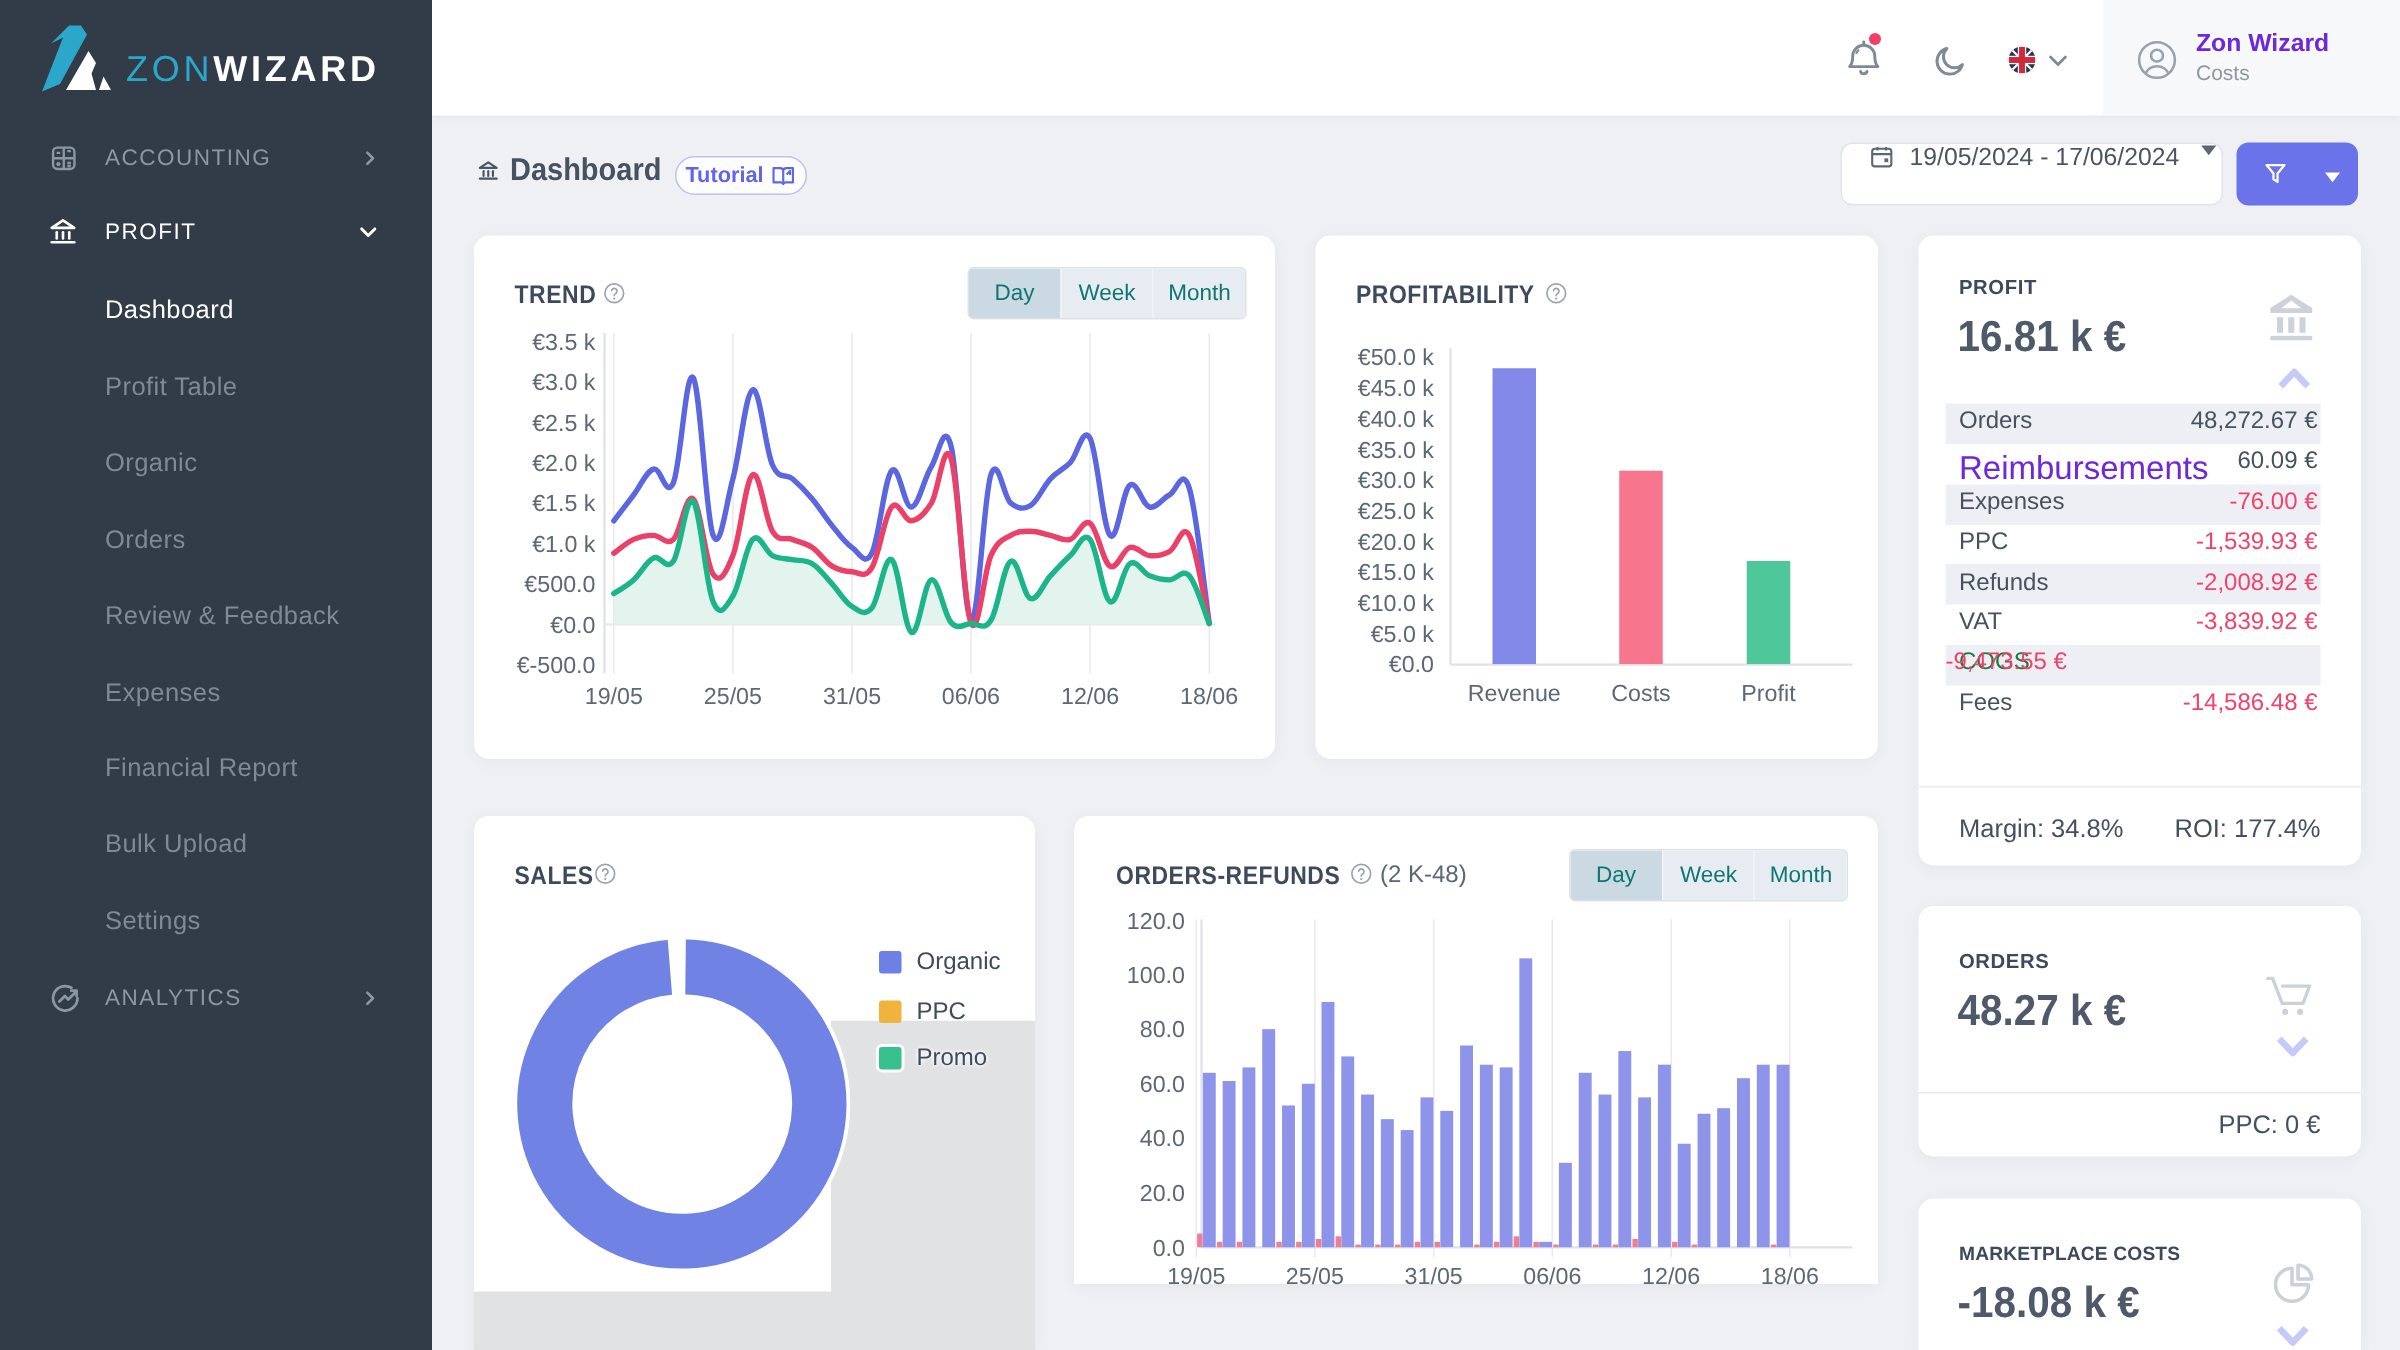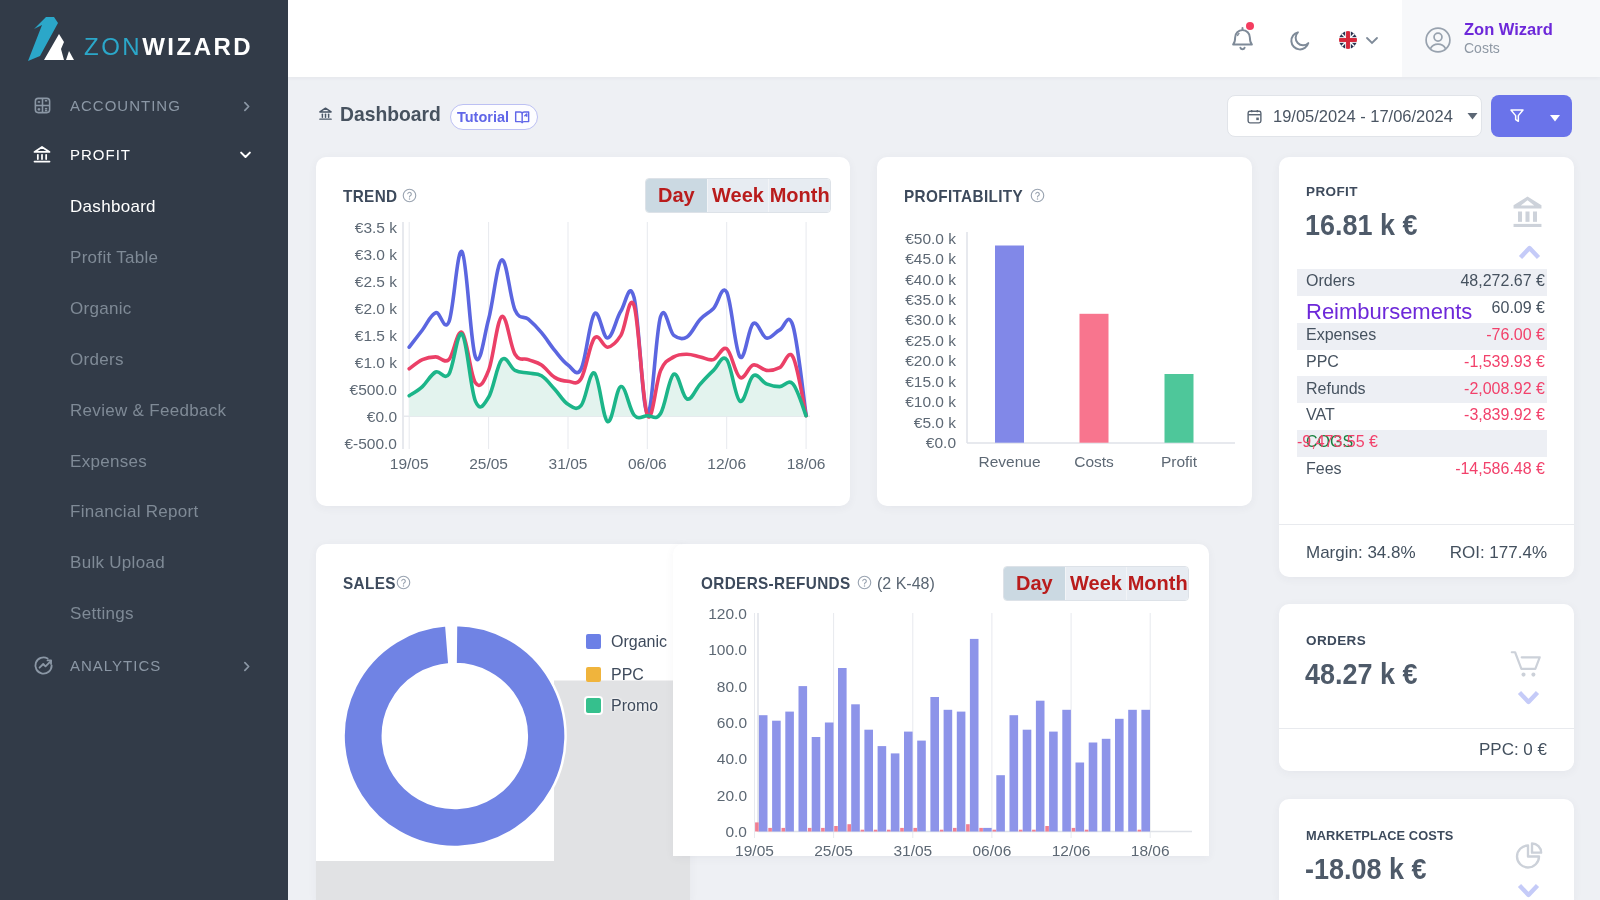--- a/index.html
+++ b/index.html
@@ -2,21 +2,21 @@
 <html><head><meta charset="utf-8">
 <style>
 * { margin:0; padding:0; box-sizing:border-box; }
 html,body { width:1600px; height:900px; overflow:hidden; font-family:"Liberation Sans", sans-serif; background:#eef0f4; }
 .abs { position:absolute; }
 .card { position:absolute; background:#ffffff; border-radius:10px; box-shadow:0 2px 10px rgba(50,60,80,0.05); }
 .cardtitle { font-size:17px; font-weight:700; color:#3d4a5c; letter-spacing:0.4px; transform:scaleX(0.9); transform-origin:left center; }
 .mainitem { font-size:15px; font-weight:400; letter-spacing:1px; }
 .axlab { font-size:15.5px; fill:#5d6874; font-family:"Liberation Sans",sans-serif; }
 .seg { position:absolute; display:flex; width:186px; height:35px; border:1px solid #dde2e8; border-radius:4px; overflow:hidden; }
-.seg div { flex:1; display:flex; align-items:center; justify-content:center; font-size:20px; color:#b91c1c; background:#e7ecf2; border-left:1px solid #f2f4f7;font-weight:bold; }
+.seg div { flex:1; display:flex; align-items:center; justify-content:center; font-size:15px; color:#0f766e; background:#e7ecf2; border-left:1px solid #f2f4f7; }
 .seg div:first-child { border-left:none; background:#cbd9e2; }
 .panellabel { font-size:13.5px; font-weight:700; color:#3d4a5c; letter-spacing:0.4px; }
 .bignum { font-size:29px; font-weight:700; color:#4e5a69; transform:scaleX(0.93); transform-origin:left center; }
 </style></head>
 <body>
 
 <div class="abs" style="left:288px;top:0;width:1312px;height:77px;background:#ffffff;box-shadow:0 1px 4px rgba(60,70,90,0.06)"></div>
 <div class="abs" style="left:1402px;top:0;width:198px;height:77px;background:#f7f8fa"></div>
 <div class="abs" style="left:1229px;top:25px"><svg width="27" height="29" viewBox="0 0 24 26" fill="none" stroke="#7e8a98" stroke-width="1.75" stroke-linecap="round" stroke-linejoin="round">
       <line x1="12" y1="2.6" x2="12" y2="4.4"></line>
@@ -118,21 +118,21 @@
     </svg></div>
 <div class="abs" style="left:340px;top:102px;font-size:21px;font-weight:700;color:#47525f;transform:scaleX(0.92);transform-origin:left center">Dashboard</div>
 <div class="abs" style="left:450px;top:104px;width:88px;height:26px;border:1.5px solid #bcc0f3;border-radius:14px;background:#fdfdff;display:flex;align-items:center;justify-content:center;gap:5px">
     <span style="font-size:14.5px;font-weight:700;color:#6066e8">Tutorial</span>
     <svg width="17" height="15" viewBox="0 0 24 22" fill="none" stroke="#6066e8" stroke-width="2.1" stroke-linejoin="round">
       <path d="M2 3 h6.5 a3 3 0 0 1 3 2.5 a3 3 0 0 1 3 -2.5 H21 v14 h-7 a2.8 2.8 0 0 0 -2.5 1.6 a2.8 2.8 0 0 0 -2.5 -1.6 H2 Z"></path>
       <path d="M11.5 5.5 V18"></path>
       <path d="M14.8 9.2 l3.4 -3.4 v4 "></path>
     </svg>
   </div>
-<div class="abs" style="left:1227px;top:95px;width:255px;height:42px;background:#ffffff;border:1px solid #e1e4e9;border-radius:8px;display:flex;align-items:center;padding-left:18px;gap:10px">
+<div class="abs" style="left:1227px;top:95px;width:255px;height:42px;background:#ffffff;border:1px solid #e1e4e9;border-radius:8px;display:flex;padding-left:18px;gap:10px">
     <svg width="17" height="17" viewBox="0 0 24 24" fill="none" stroke="#5c6775" stroke-width="2">
       <rect x="3" y="4.5" width="18" height="16.5" rx="2.5"></rect>
       <line x1="3" y1="9.5" x2="21" y2="9.5"></line>
       <line x1="8" y1="2.8" x2="8" y2="6"></line>
       <line x1="16" y1="2.8" x2="16" y2="6"></line>
       <rect x="14.5" y="13.5" width="3.6" height="3.6" fill="#5c6775" stroke="none"></rect>
     </svg>
     <span style="font-size:16.5px;color:#4a5563">19/05/2024 - 17/06/2024</span>
     <svg width="11" height="8" viewBox="0 0 11 8" style="margin-left:4px">
       <path d="M0.5 1 L5.5 7.5 L10.5 1 Z" fill="#5c6775"></path>
@@ -273,21 +273,21 @@
 <path d="M 456.0 625.0 A 111 111 0 1 1 446.3 625.3 L 449.4 664.2 A 72 72 0 1 0 455.6 664.0 Z" fill="#7083e4" stroke="#ffffff" stroke-width="2.5"></path>
 </svg>
 <div class="abs" style="left:270px;top:90px;width:15px;height:15px;background:#6c80e6;border-radius:2px"></div>
 <div class="abs" style="left:295px;top:89px;font-size:16px;color:#3f4b5c">Organic</div>
 <div class="abs" style="left:270px;top:123px;width:15px;height:15px;background:#f0b43c;border-radius:2px"></div>
 <div class="abs" style="left:295px;top:122px;font-size:16px;color:#3f4b5c">PPC</div>
 <div class="abs" style="left:270px;top:154px;width:15px;height:15px;background:#35c08d;border-radius:2px;box-shadow:0 0 0 2px #fff"></div>
 <div class="abs" style="left:295px;top:153px;font-size:16px;color:#3f4b5c;text-shadow:0 0 3px #fff,0 0 3px #fff">Promo</div>
 </div>
 
-<div class="card" style="left:673px;top:544px;width:536px;height:312px;border-radius:10px 10px 0 0">
+<div class="card" style="left:716px;top:544px;width:536px;height:312px;border-radius:10px 10px 0 0">
 <div class="abs cardtitle" style="left:28px;top:30px">ORDERS-REFUNDS</div>
 <div class="abs" style="left:184px;top:31px"><svg width="15" height="15" viewBox="0 0 24 24" fill="none" stroke="#9aa4b1" stroke-width="1.8">
         <circle cx="12" cy="12" r="10"></circle>
         <path d="M9.2 9.2 a2.9 2.9 0 1 1 4.1 3.2 c-.9.5-1.3 1-1.3 2" stroke-linecap="round"></path>
         <line x1="12" y1="17.6" x2="12" y2="17.7" stroke-width="2.4" stroke-linecap="round"></line>
       </svg></div>
 <div class="abs" style="left:204px;top:31px;font-size:16px;color:#5a6673">(2 K-48)</div>
 <div class="seg" style="left:330px;top:22px">
 <div>Day</div>
       <div>Week</div>

